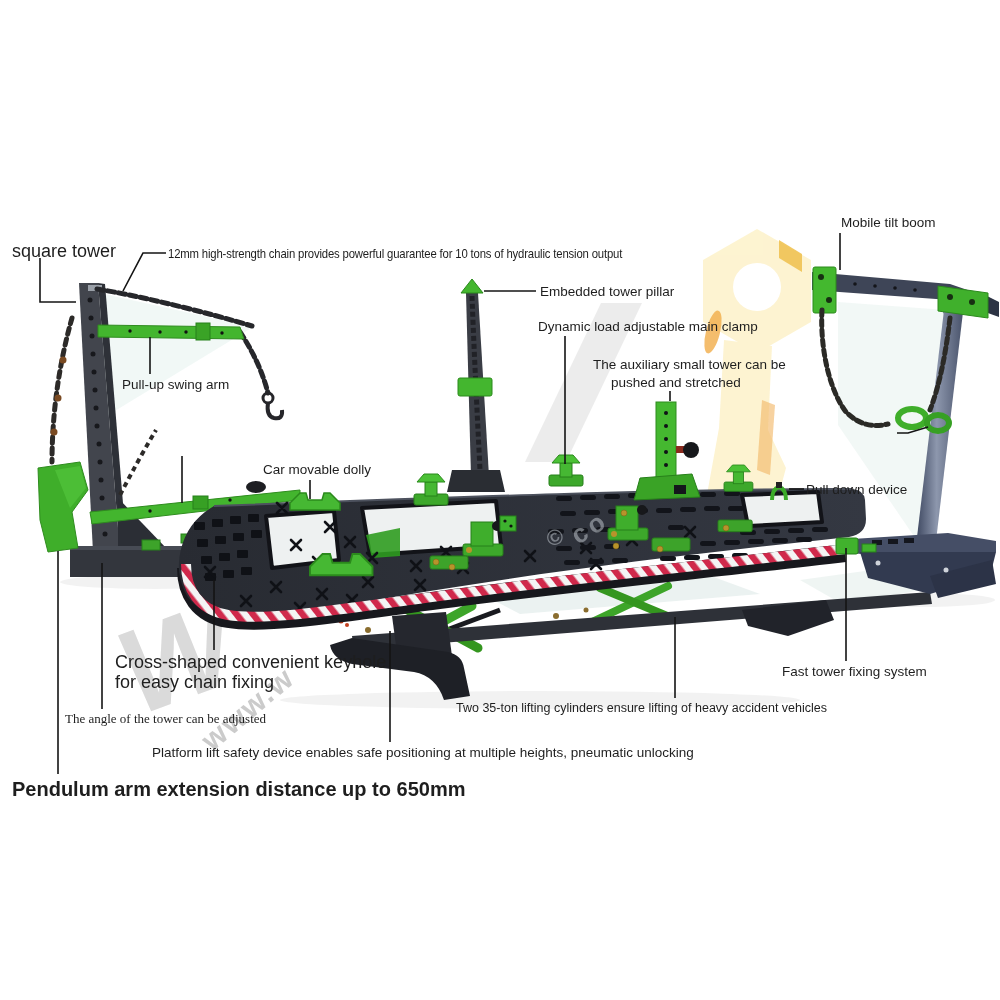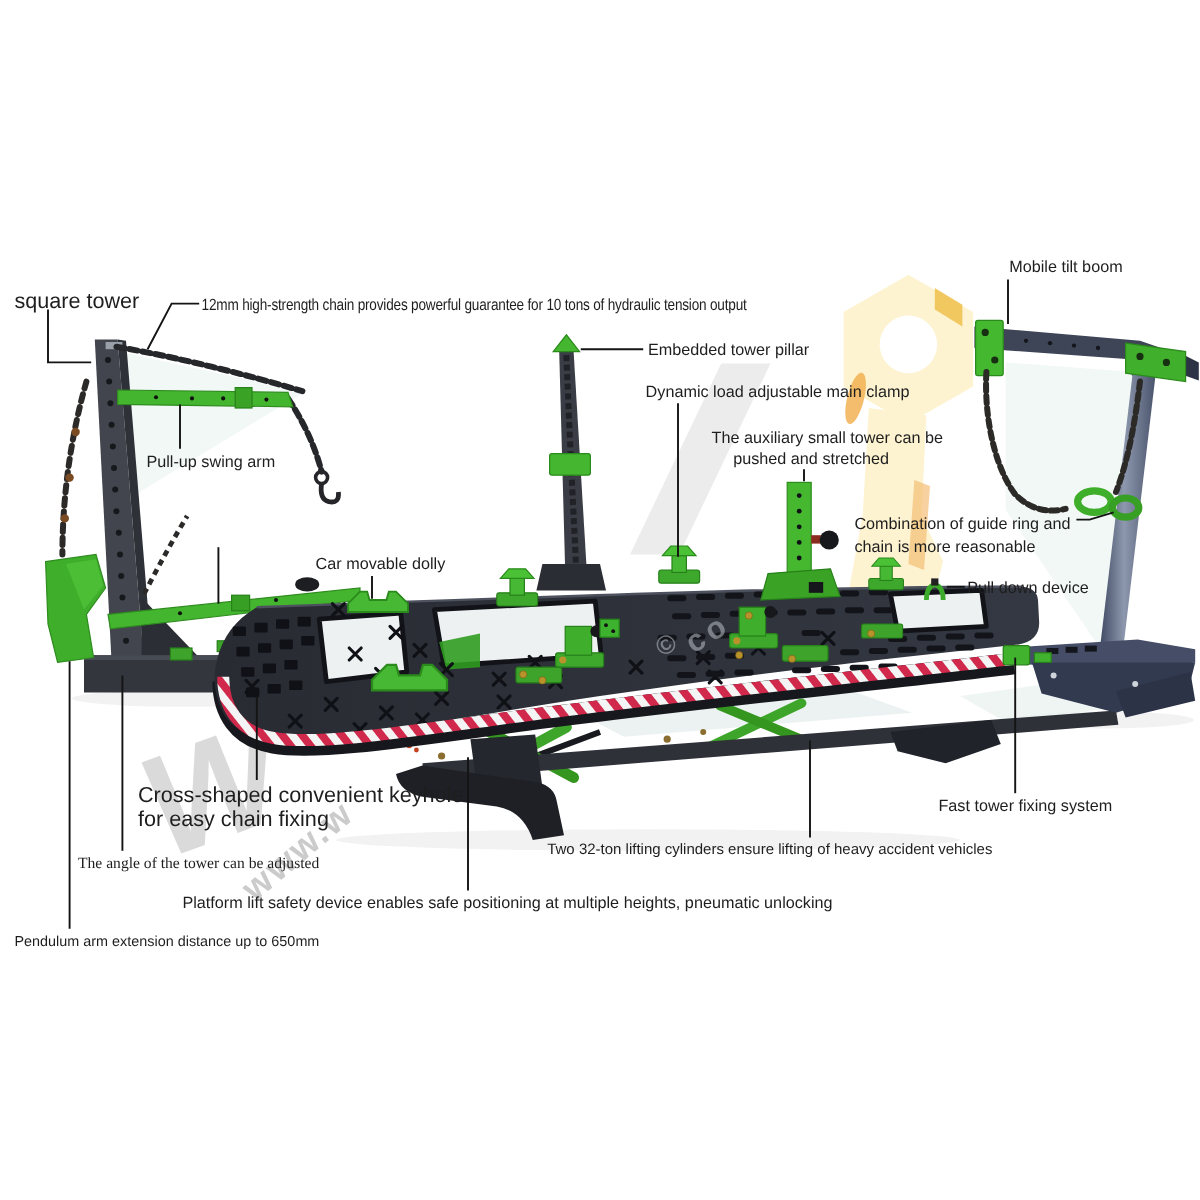--- a/index.html
+++ b/index.html
@@ -4,21 +4,21 @@
 <style>
   html,body{margin:0;padding:0;background:#fff;}
   .canvas{position:relative;width:1000px;height:1000px;background:#ffffff;overflow:hidden;
           font-family:"Liberation Sans",sans-serif;}
   .canvas svg{position:absolute;left:0;top:0;}
   .lbl{position:absolute;color:#1e1e1e;white-space:nowrap;line-height:1.25;}
   .fs12{font-size:12.5px;}
   .fs13{font-size:13px;}
   .fs135{font-size:13.5px;}
   .fs14{font-size:18px;}
-  .fs16{font-size:12px;}
+  .fs16{font-size:20px;font-weight:bold;}
   .cond{transform:scaleX(.84);transform-origin:left top;letter-spacing:-0.2px;}
   .lh17{line-height:17px;}
   .lh18{line-height:18px;}
   .lh19{line-height:19px;}
   .lh20{line-height:20px;}
   .lbl span{display:block;}
 </style>
 </head>
 <body>
 
@@ -374,28 +374,24 @@
 <div class="lbl fs135" style="left:540px;top:284px;">Embedded tower pillar</div>
 <div class="lbl fs135" style="left:538px;top:319px;">Dynamic load adjustable main clamp</div>
 <div class="lbl fs135 lh18" style="left:593px;top:356px;">
   <span>The auxiliary small tower can be</span>
   <span style="margin-left:18px;">pushed and stretched</span>
 </div>
 <div class="lbl fs135" style="left:122px;top:377px;">Pull-up swing arm</div>
 <div class="lbl fs13 lh17" style="left:133px;top:420px;">
 </div>
 <div class="lbl fs135" style="left:263px;top:462px;">Car movable dolly</div>
-<div class="lbl fs135 lh19" style="left:712px;top:427px;">
-  <span>Combination of guide ring and</span>
-  <span>chain is more reasonable</span>
-</div>
 <div class="lbl fs135" style="left:806px;top:482px;">Pull down device</div>
 <div class="lbl fs14 lh20" style="left:115px;top:652px;">
   <span>Cross-shaped convenient keyhole</span>
   <span>for easy chain fixing</span>
 </div>
 <div class="lbl fs13" style="left:65px;top:711px;font-family:Liberation Serif, serif;">The angle of the tower can be adjusted</div>
-<div class="lbl fs12" style="left:456px;top:701px;">Two 32-ton lifting cylinders ensure lifting of heavy accident vehicles</div>
+<div class="lbl fs12" style="left:456px;top:701px;">Two 35-ton lifting cylinders ensure lifting of heavy accident vehicles</div>
 <div class="lbl fs135" style="left:152px;top:745px;">Platform lift safety device enables safe positioning at multiple heights, pneumatic unlocking</div>
 <div class="lbl fs135" style="left:782px;top:664px;">Fast tower fixing system</div>
 <div class="lbl fs16" style="left:12px;top:777px;">Pendulum arm extension distance up to 650mm</div>
 
 </div>
 
 </body></html>

